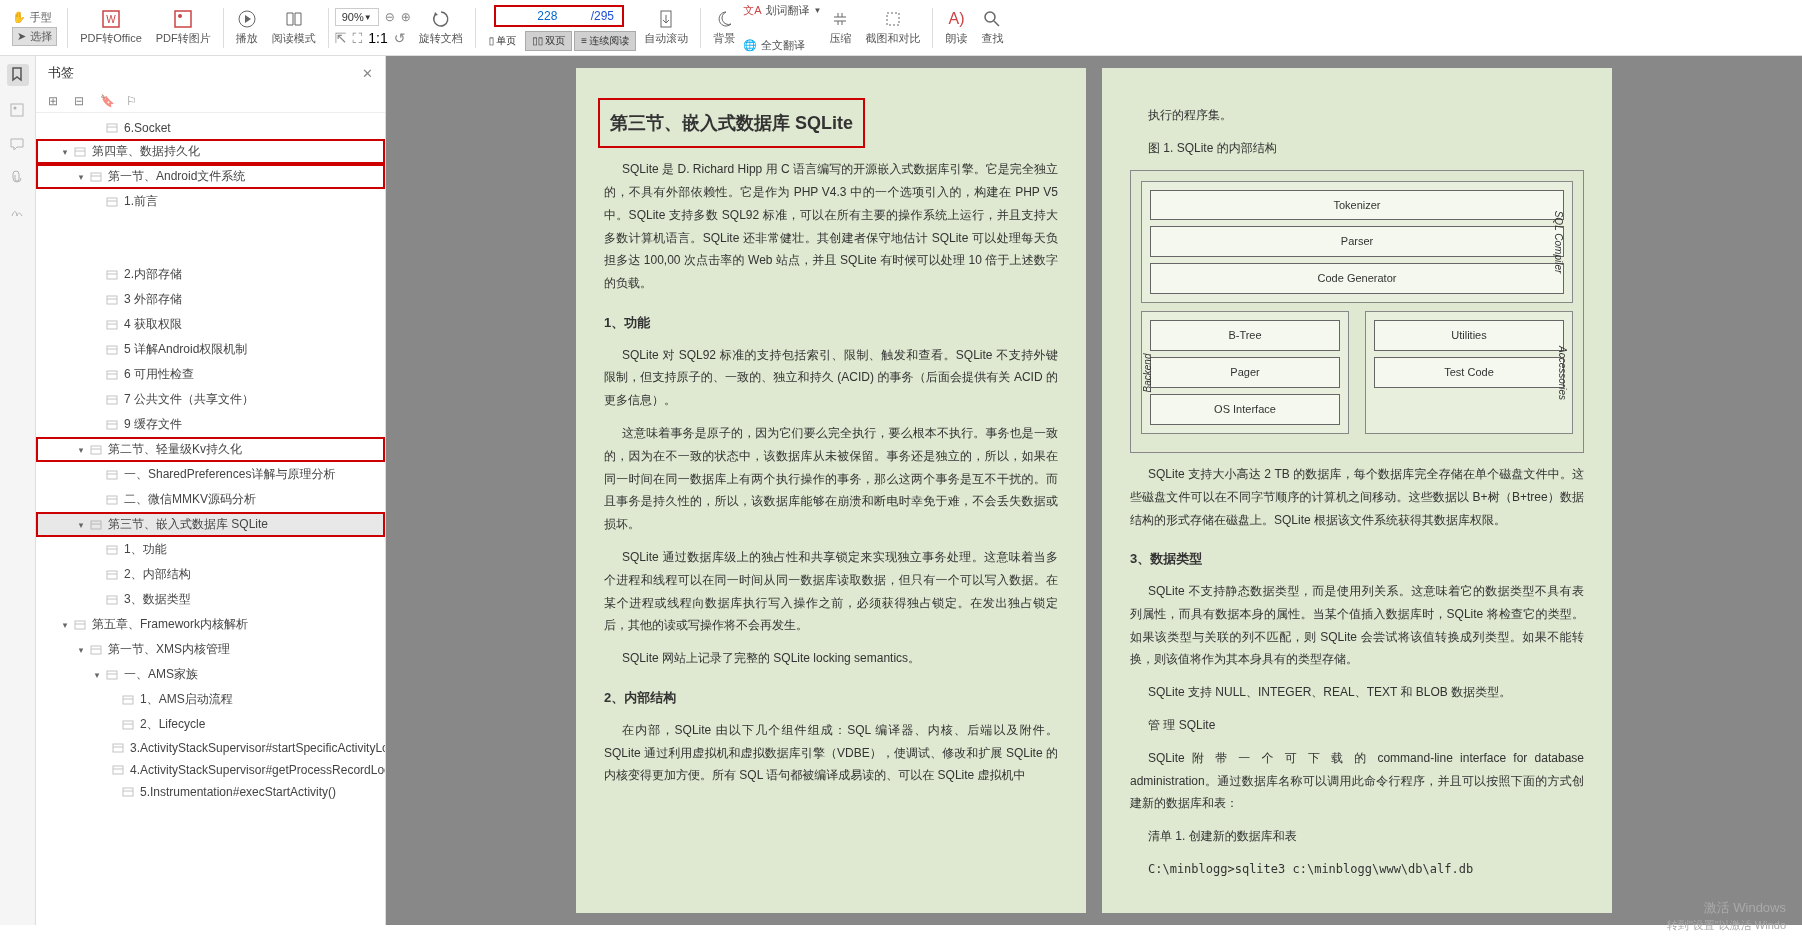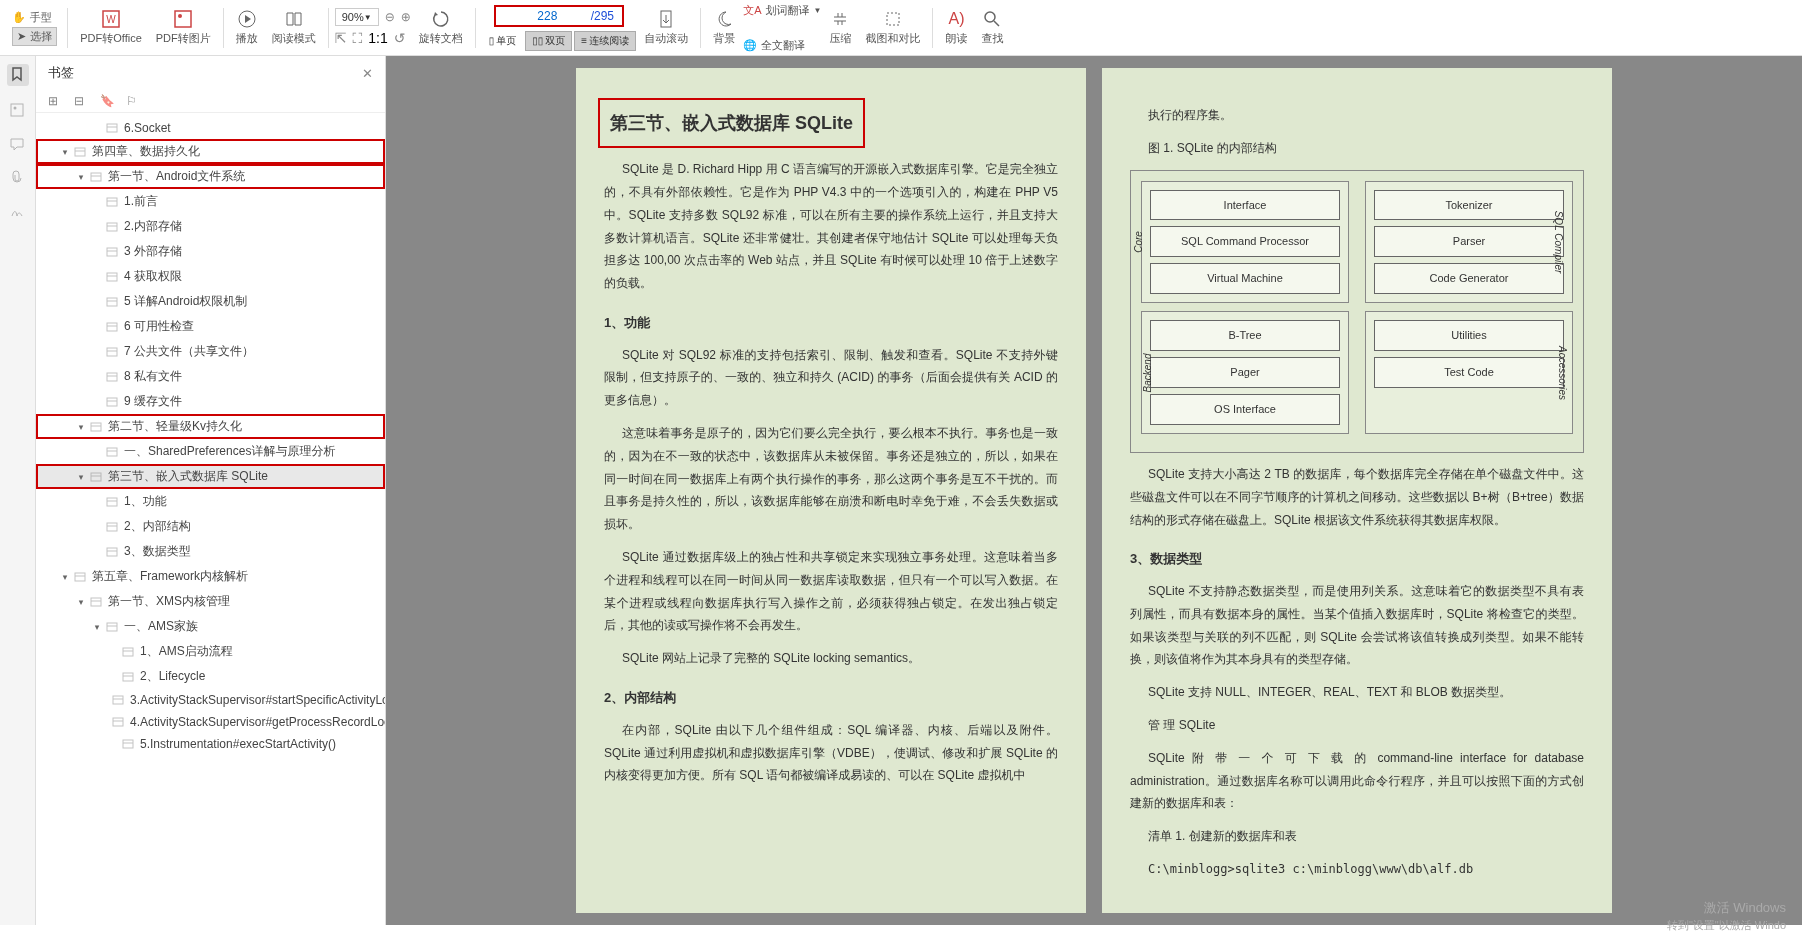--- a/index.html
+++ b/index.html
@@ -280,21 +280,21 @@
         <div class="bm-item" style="padding-left: 56px;">
           <span class="bm-toggle"></span>
           <span class="bm-icon">
             <svg width="12" height="12">
               <rect x="1" y="2" width="10" height="8" fill="none" stroke="#888"></rect>
               <line x1="1" y1="5" x2="11" y2="5" stroke="#888"></line>
             </svg>
           </span>
           <span>1.前言</span>
         </div>
-        <div class="bm-item" style="padding-left: 56px;">
+        <div class="bm-item" style="padding-left: 56px; margin-top: 48px;">
           <span class="bm-toggle"></span>
           <span class="bm-icon">
             <svg width="12" height="12">
               <rect x="1" y="2" width="10" height="8" fill="none" stroke="#888"></rect>
               <line x1="1" y1="5" x2="11" y2="5" stroke="#888"></line>
             </svg>
           </span>
           <span>2.内部存储</span>
         </div>
         <div class="bm-item" style="padding-left: 56px;">
@@ -348,30 +348,20 @@
           <span>7 公共文件（共享文件）</span>
         </div>
         <div class="bm-item" style="padding-left: 56px;">
           <span class="bm-toggle"></span>
           <span class="bm-icon">
             <svg width="12" height="12">
               <rect x="1" y="2" width="10" height="8" fill="none" stroke="#888"></rect>
               <line x1="1" y1="5" x2="11" y2="5" stroke="#888"></line>
             </svg>
           </span>
-          <span>8 私有文件</span>
-        </div>
-        <div class="bm-item" style="padding-left: 56px;">
-          <span class="bm-toggle"></span>
-          <span class="bm-icon">
-            <svg width="12" height="12">
-              <rect x="1" y="2" width="10" height="8" fill="none" stroke="#888"></rect>
-              <line x1="1" y1="5" x2="11" y2="5" stroke="#888"></line>
-            </svg>
-          </span>
           <span>9 缓存文件</span>
         </div>
         <div class="bm-item hl" style="padding-left: 40px;">
           <span class="bm-toggle">▾</span>
           <span class="bm-icon">
             <svg width="12" height="12">
               <rect x="1" y="2" width="10" height="8" fill="none" stroke="#888"></rect>
               <line x1="1" y1="5" x2="11" y2="5" stroke="#888"></line>
             </svg>
           </span>
@@ -379,20 +369,30 @@
         </div>
         <div class="bm-item" style="padding-left: 56px;">
           <span class="bm-toggle"></span>
           <span class="bm-icon">
             <svg width="12" height="12">
               <rect x="1" y="2" width="10" height="8" fill="none" stroke="#888"></rect>
               <line x1="1" y1="5" x2="11" y2="5" stroke="#888"></line>
             </svg>
           </span>
           <span>一、SharedPreferences详解与原理分析</span>
+        </div>
+        <div class="bm-item" style="padding-left: 56px;">
+          <span class="bm-toggle"></span>
+          <span class="bm-icon">
+            <svg width="12" height="12">
+              <rect x="1" y="2" width="10" height="8" fill="none" stroke="#888"></rect>
+              <line x1="1" y1="5" x2="11" y2="5" stroke="#888"></line>
+            </svg>
+          </span>
+          <span>二、微信MMKV源码分析</span>
         </div>
         <div class="bm-item selected hl" style="padding-left: 40px;">
           <span class="bm-toggle">▾</span>
           <span class="bm-icon">
             <svg width="12" height="12">
               <rect x="1" y="2" width="10" height="8" fill="none" stroke="#888"></rect>
               <line x1="1" y1="5" x2="11" y2="5" stroke="#888"></line>
             </svg>
           </span>
           <span>第三节、嵌入式数据库 SQLite</span>
@@ -522,26 +522,20 @@
       <p>SQLite 网站上记录了完整的 SQLite locking semantics。</p>
       <h3>2、内部结构</h3>
       <p>在内部，SQLite 由以下几个组件组成：SQL 编译器、内核、后端以及附件。SQLite 通过利用虚拟机和虚拟数据库引擎（VDBE），使调试、修改和扩展 SQLite 的内核变得更加方便。所有 SQL 语句都被编译成易读的、可以在 SQLite 虚拟机中</p>
     </div>
 
     <div class="page">
       <p class="no-indent">执行的程序集。</p>
       <p class="no-indent">图 1. SQLite 的内部结构</p>
       <div class="diagram">
         <div class="diag-row">
-          <div class="diag-col">
-              <span class="diag-label">Core</span>
-            <div class="diag-box">Interface</div>
-            <div class="diag-box">SQL Command Processor</div>
-            <div class="diag-box">Virtual Machine</div>
-          </div>
           <div class="diag-col">
               <span class="diag-label-r">SQL Compiler</span>
             <div class="diag-box">Tokenizer</div>
             <div class="diag-box">Parser</div>
             <div class="diag-box">Code Generator</div>
           </div>
         </div>
         <div class="diag-row">
           <div class="diag-col">
               <span class="diag-label">Backend</span>

